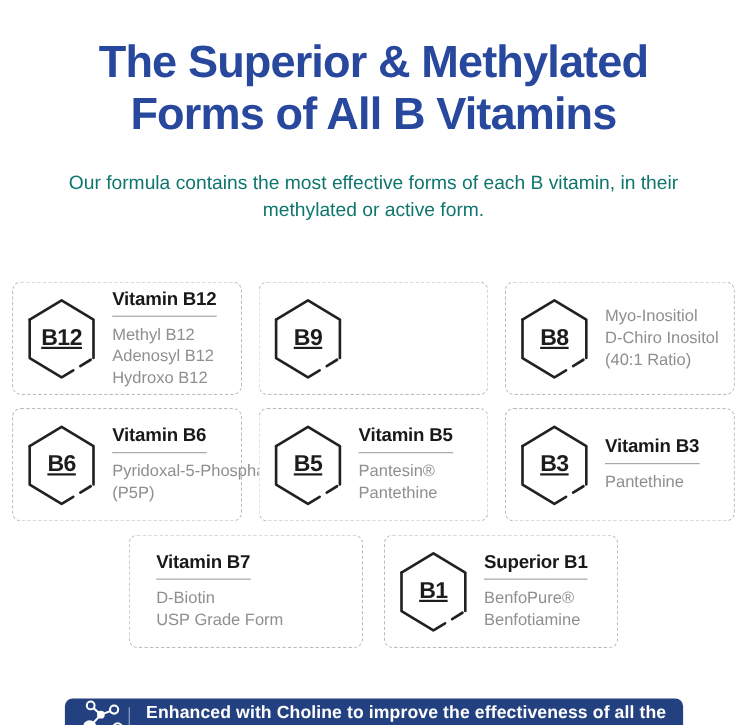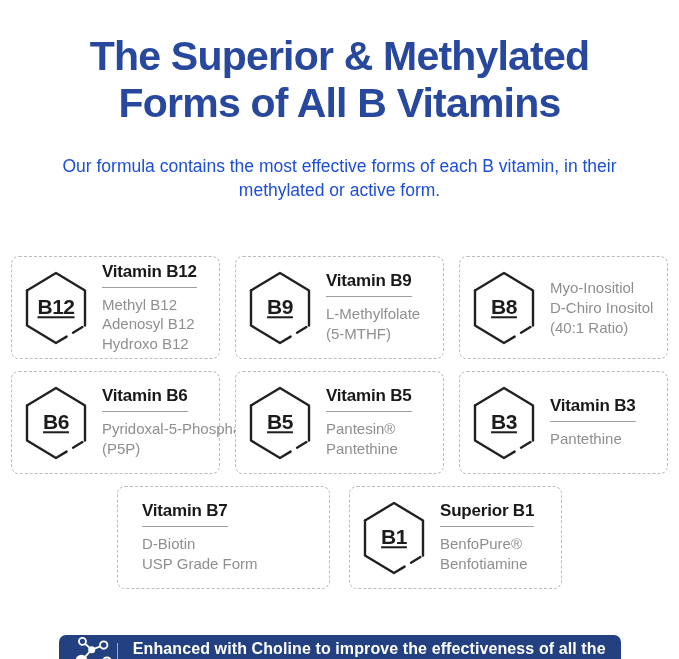--- a/index.html
+++ b/index.html
@@ -8,21 +8,21 @@
     font-family:"Liberation Sans", sans-serif;position:relative;box-sizing:border-box;
   }
   
   .title{
     padding-top:6px;text-align:center;color:#27489C;
     font-size:41px;font-weight:800;line-height:1.13;letter-spacing:-0.8px;
   }
   .title span{display:block;}
   .subtitle{
     margin:27px auto 4px;max-width:600px;text-align:center;
-    color:#1d4ed8;font-size:17.5px;line-height:1.42;font-weight:400;
+    color:#0f766e;font-size:17.5px;line-height:1.42;font-weight:400;
   }
   .subtitle span{display:block;}
   
   .grid{margin-top:53px;}
   .row{display:flex;justify-content:center;gap:15px;margin-bottom:12px;}
   .card{
     width:209px;height:103px;box-sizing:border-box;background:#fff;
     border:1.5px dashed #bcbcbc;border-radius:8px;
     display:flex;align-items:center;padding-left:11px;
   }
@@ -90,25 +90,20 @@
       </div>
 
       <div class="card">
         <div class="hex">
           <svg width="66" height="76" viewBox="0 0 66 76">
             <path d="M4,20.5 L33,3 L62,20.5 L62,55.5" fill="none" stroke="#212121" stroke-width="2.4" stroke-linecap="round" stroke-linejoin="round"></path>
             <path d="M33,73 L4,55.5 L4,20.5" fill="none" stroke="#212121" stroke-width="2.4" stroke-linecap="round" stroke-linejoin="round"></path>
             <path d="M62,55.5 L33,73" fill="none" stroke="#212121" stroke-width="2.4" stroke-linecap="round" stroke-dasharray="11 7.5" stroke-dashoffset="-3"></path>
           </svg>
           <span class="hex-label">B9</span>
-        </div>
-        <div class="card-text">
-          <div class="card-title">Vitamin B9</div>
-          <div class="card-line">L-Methylfolate</div>
-          <div class="card-line">(5-MTHF)</div>
         </div>
       </div>
 
       <div class="card">
         <div class="hex">
           <svg width="66" height="76" viewBox="0 0 66 76">
             <path d="M4,20.5 L33,3 L62,20.5 L62,55.5" fill="none" stroke="#212121" stroke-width="2.4" stroke-linecap="round" stroke-linejoin="round"></path>
             <path d="M33,73 L4,55.5 L4,20.5" fill="none" stroke="#212121" stroke-width="2.4" stroke-linecap="round" stroke-linejoin="round"></path>
             <path d="M62,55.5 L33,73" fill="none" stroke="#212121" stroke-width="2.4" stroke-linecap="round" stroke-dasharray="11 7.5" stroke-dashoffset="-3"></path>
           </svg>

